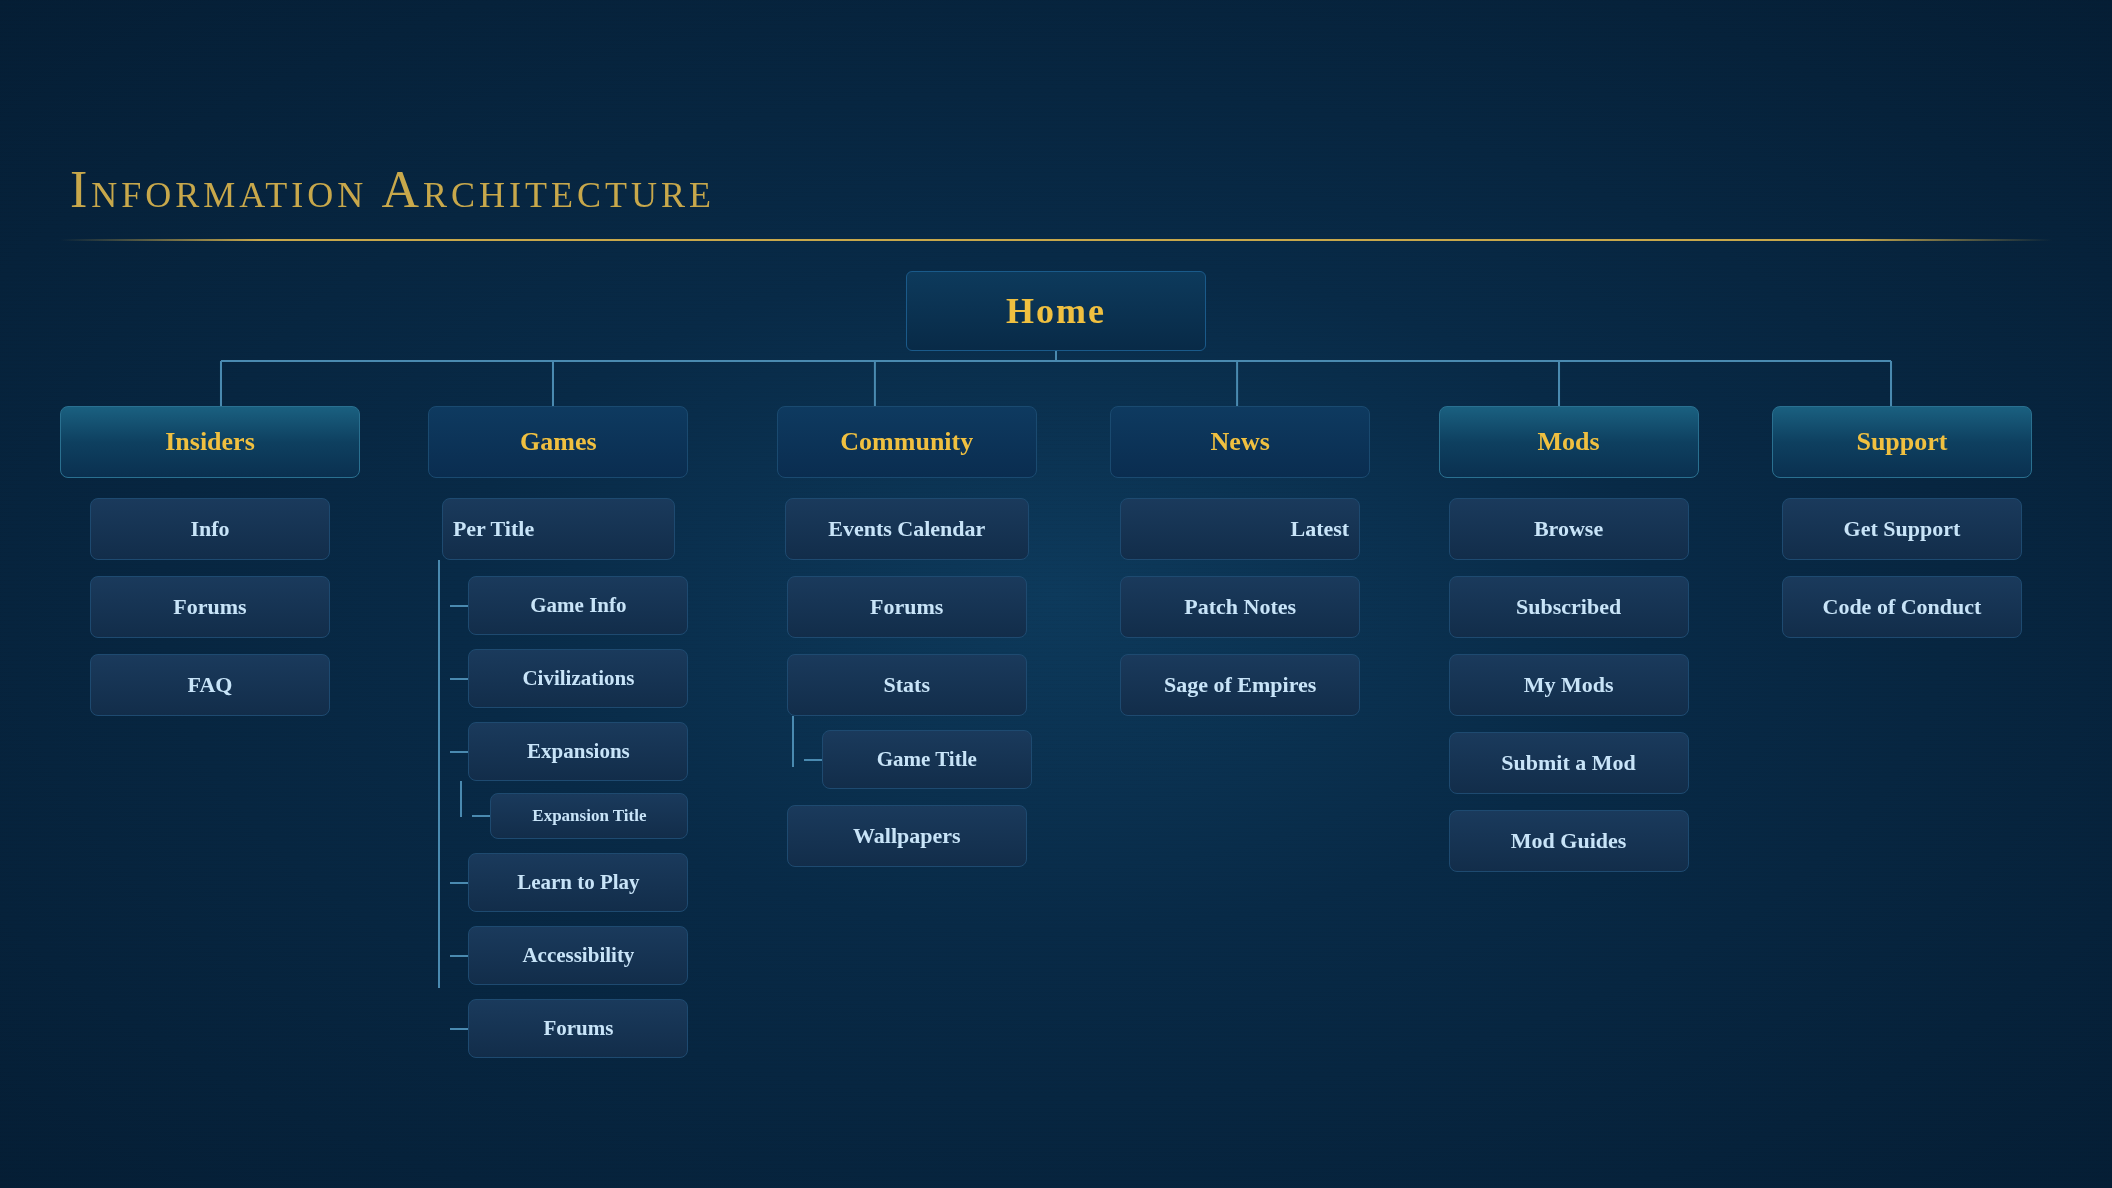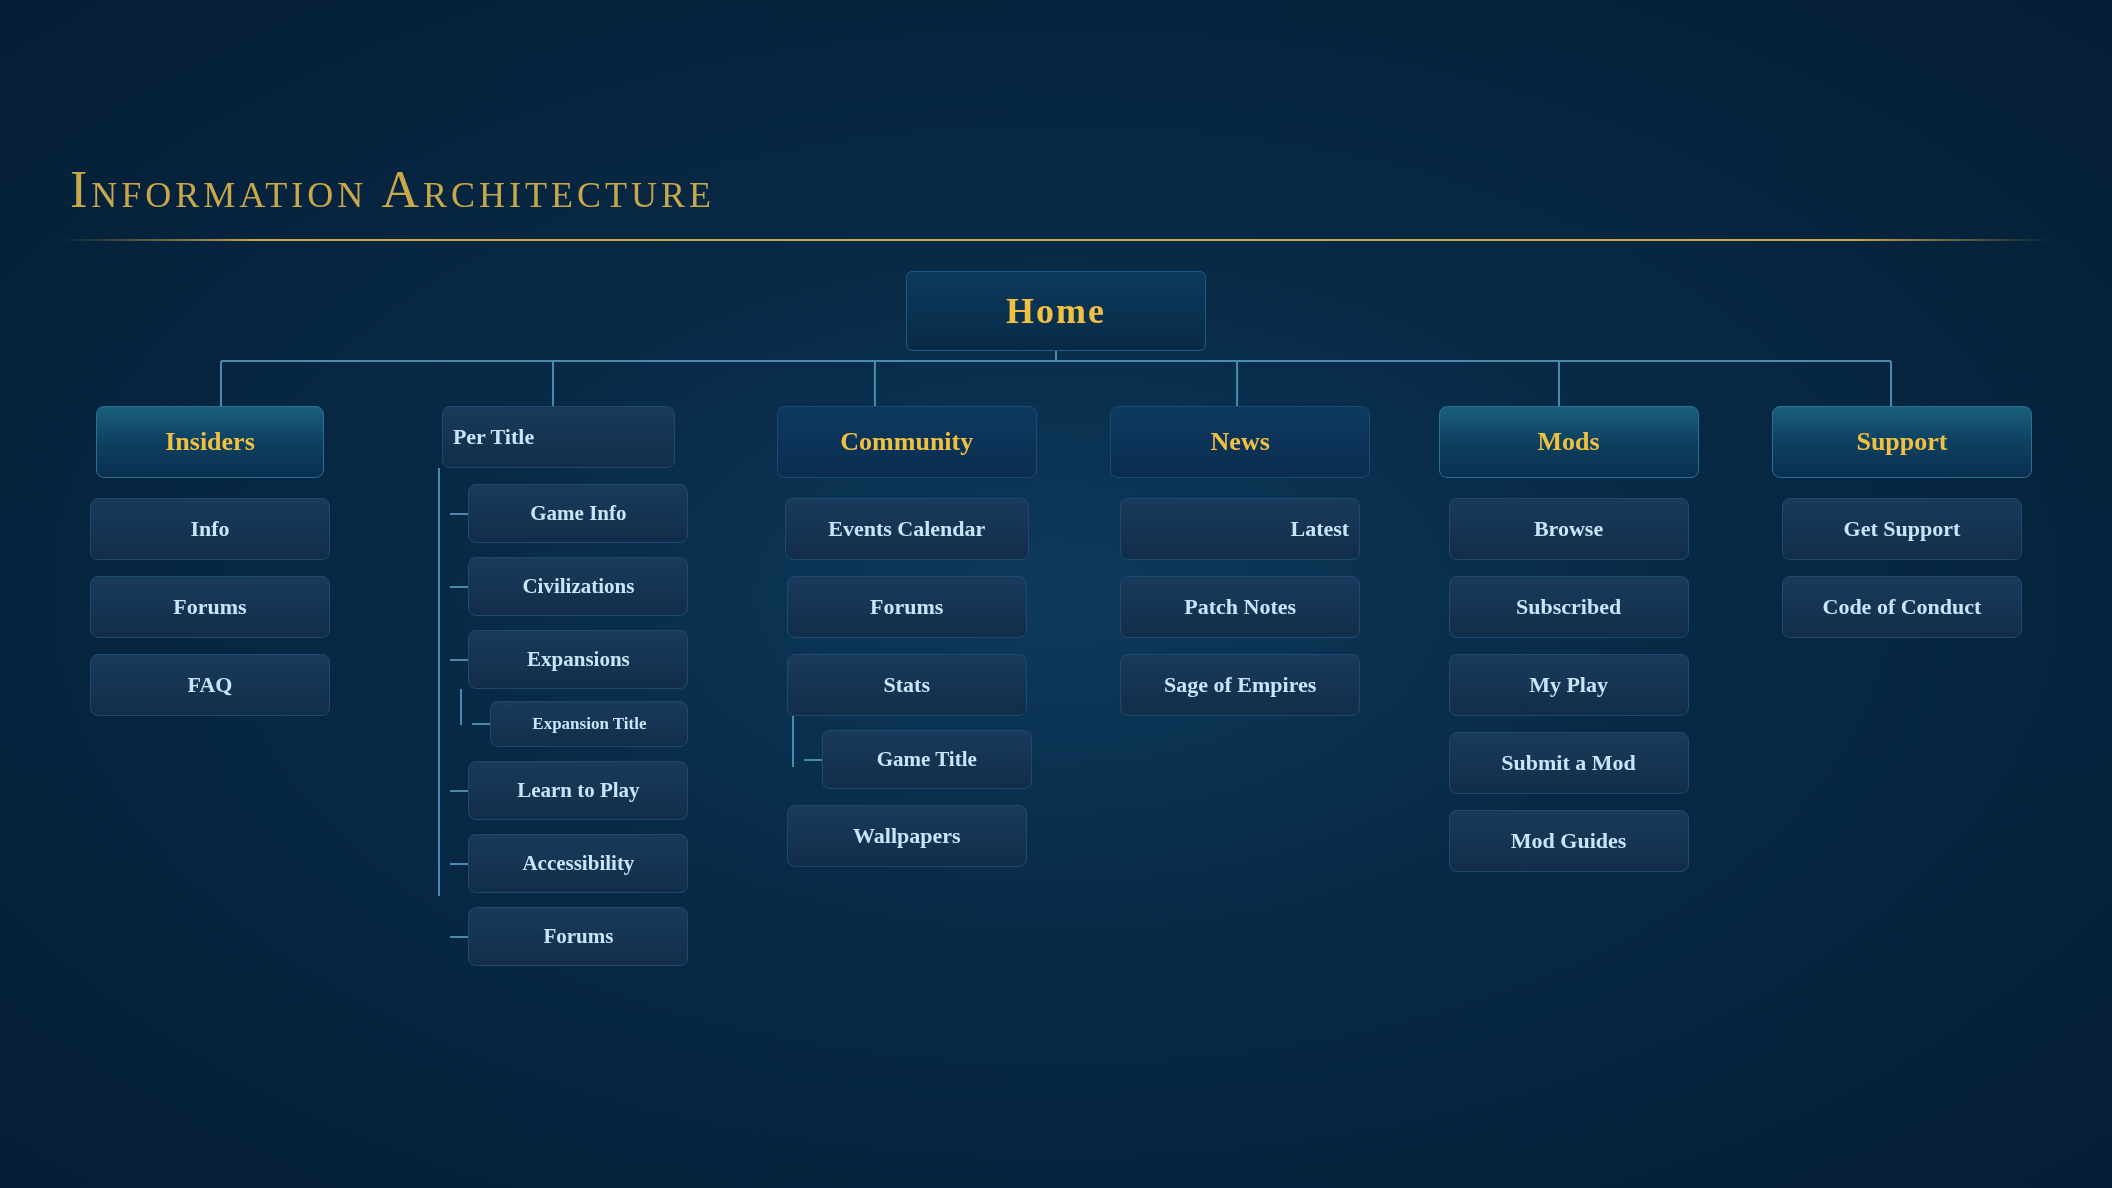--- a/index.html
+++ b/index.html
@@ -102,21 +102,21 @@
   ">
 
     <div style="
       display: flex;
       flex-direction: column;
       align-items: center;
       width: 300px;
       flex-shrink: 0;
     ">
       <div style="
-        width: 228px;
+        width: 300px;
         padding: 20px 10px;
         border-radius: 8px;
         text-align: center;
         font-size: 26px;
         font-weight: bold;
         color: #f0c040;
         background: linear-gradient(180deg, #1a6080 0%, #0e4060 50%, #0a3050 100%);
         border: 1.5px solid #2a7090;
         margin-bottom: 20px;
       ">Insiders</div>
@@ -147,20 +147,32 @@
     </div>
 
     <div style="
       display: flex;
       flex-direction: column;
       align-items: center;
       width: 320px;
       flex-shrink: 0;
       position: relative;
     ">
+      <div style="
+        width: 260px;
+        padding: 20px 10px;
+        border-radius: 8px;
+        text-align: center;
+        font-size: 26px;
+        font-weight: bold;
+        color: #f0c040;
+        background: linear-gradient(180deg, #0e3a60 0%, #0a2d50 100%);
+        border: 1.5px solid #1a4a70;
+        margin-bottom: 20px;
+      ">Games</div>
 
       <div style="
         width: 233px; padding: 17px 10px; border-radius: 8px;
         text-align: left; font-size: 22px; font-weight: 600;
         color: #c8e4f8;
         background: linear-gradient(180deg, #1a3a5c 0%, #122d4a 100%);
         border: 1px solid #1e4a70; margin-bottom: 0;
         position: relative; z-index: 2;
       ">Per Title</div>
 
@@ -416,21 +428,21 @@
         background: linear-gradient(180deg, #1a3a5c 0%, #122d4a 100%);
         border: 1px solid #1e4a70; margin-bottom: 16px;
       ">Subscribed</div>
 
       <div style="
         width: 240px; padding: 17px 10px; border-radius: 8px;
         text-align: center; font-size: 22px; font-weight: 600;
         color: #c8e4f8;
         background: linear-gradient(180deg, #1a3a5c 0%, #122d4a 100%);
         border: 1px solid #1e4a70; margin-bottom: 16px;
-      ">My Play</div>
+      ">My Mods</div>
 
       <div style="
         width: 240px; padding: 17px 10px; border-radius: 8px;
         text-align: center; font-size: 22px; font-weight: 600;
         color: #c8e4f8;
         background: linear-gradient(180deg, #1a3a5c 0%, #122d4a 100%);
         border: 1px solid #1e4a70; margin-bottom: 16px;
       ">Submit a Mod</div>
 
       <div style="

